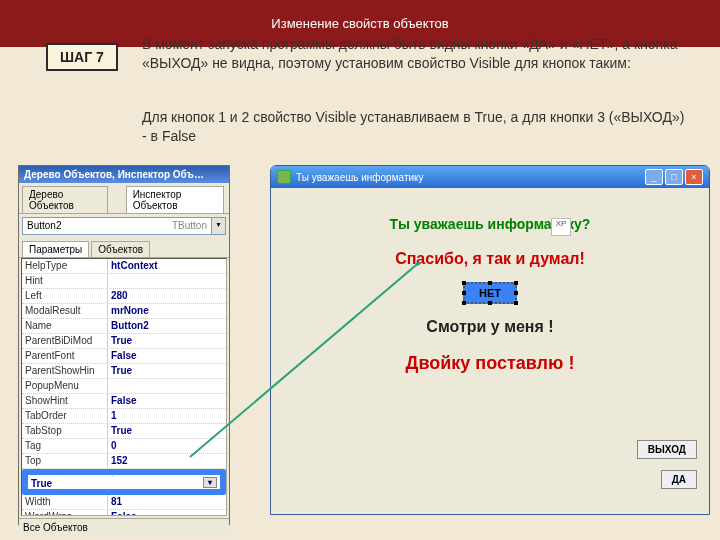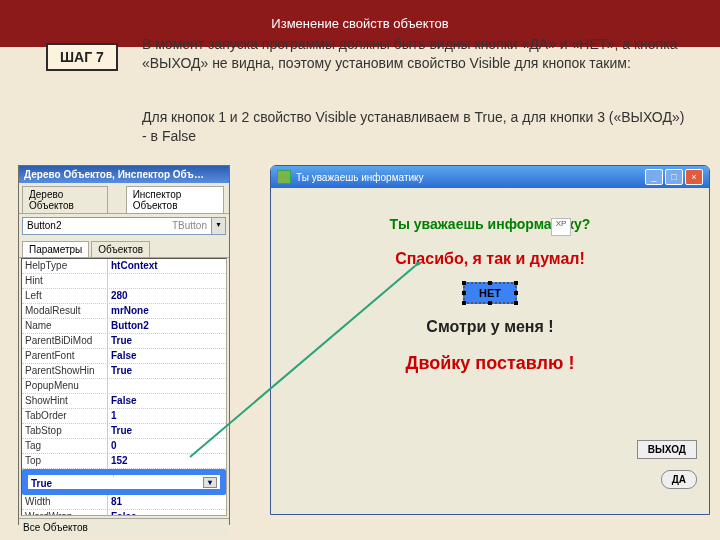--- a/index.html
+++ b/index.html
@@ -276,21 +276,21 @@
   .side-btn {
     position: absolute;
     right: 12px;
     background: #efefef;
     border: 1px solid #888;
     padding: 3px 10px;
     font-size: 10px;
     font-weight: bold;
   }
   .side-btn.exit { top: 252px; }
-  .side-btn.yes  { top: 282px; border-radius: 9px; }
+  .side-btn.yes  { top: 282px; }
   .xp-badge {
     position: absolute;
     left: 280px;
     top: 30px;
     width: 20px;
     height: 18px;
     border: 1px solid #bbb;
     background: #fff;
     font-size: 8px;
     text-align: center;

